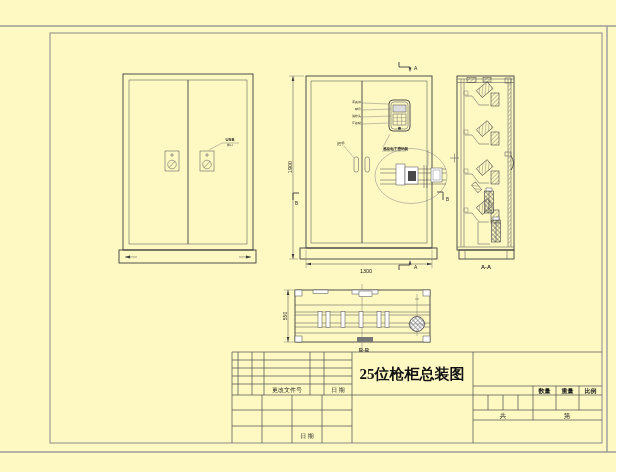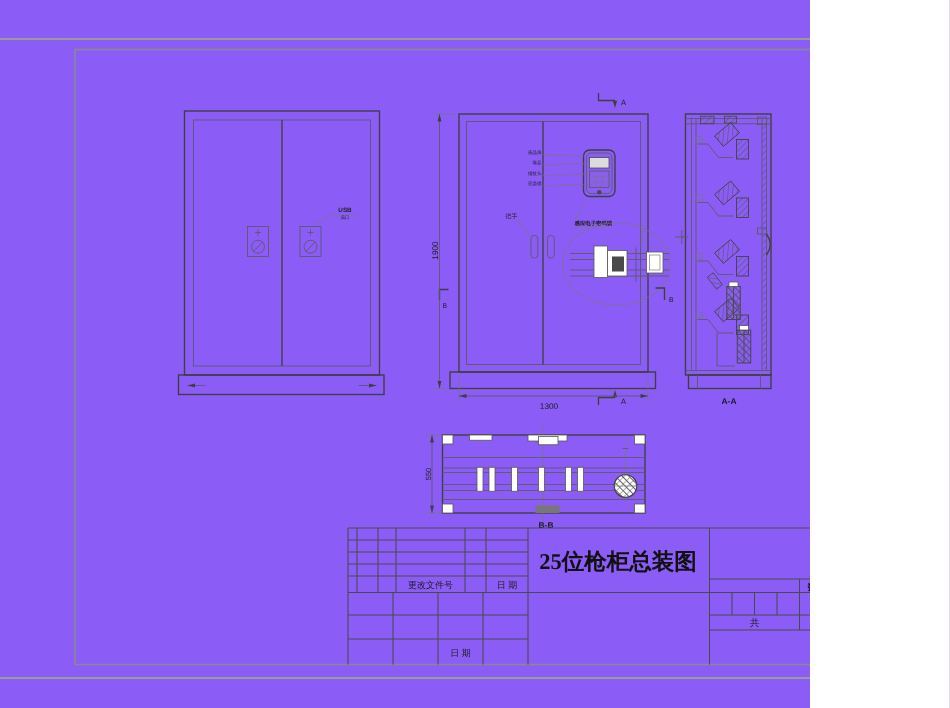--- a/index.html
+++ b/index.html
@@ -1,16 +1,16 @@
 <!DOCTYPE html>
 <html><head>
 <meta charset="utf-8">
 <style>
   html,body{margin:0;padding:0;background:#fff;}
-  #stage{position:relative;width:540px;height:472px;background:#8b5cf6;overflow:hidden;
+  #stage{position:relative;width:616px;height:472px;background:#fef9c3;overflow:hidden;
          font-family:"Liberation Sans",sans-serif;}
   svg{position:absolute;left:0;top:0;}
   .ln{stroke:#3f3f3f;stroke-width:0.9;fill:none;}
   .thin{stroke:#5a5a5a;stroke-width:0.55;fill:none;}
   .vthin{stroke:#777;stroke-width:0.45;fill:none;}
   .edge{stroke:#9a9a9a;stroke-width:1.4;fill:none;}
   .frame{stroke:#8a8a8a;stroke-width:1;fill:none;}
   .tb{stroke:#4a4a4a;stroke-width:0.7;fill:none;}
   .fillw{fill:#ffffff;}
   .t{font-family:"Liberation Sans",sans-serif;fill:#1d1d1d;}

